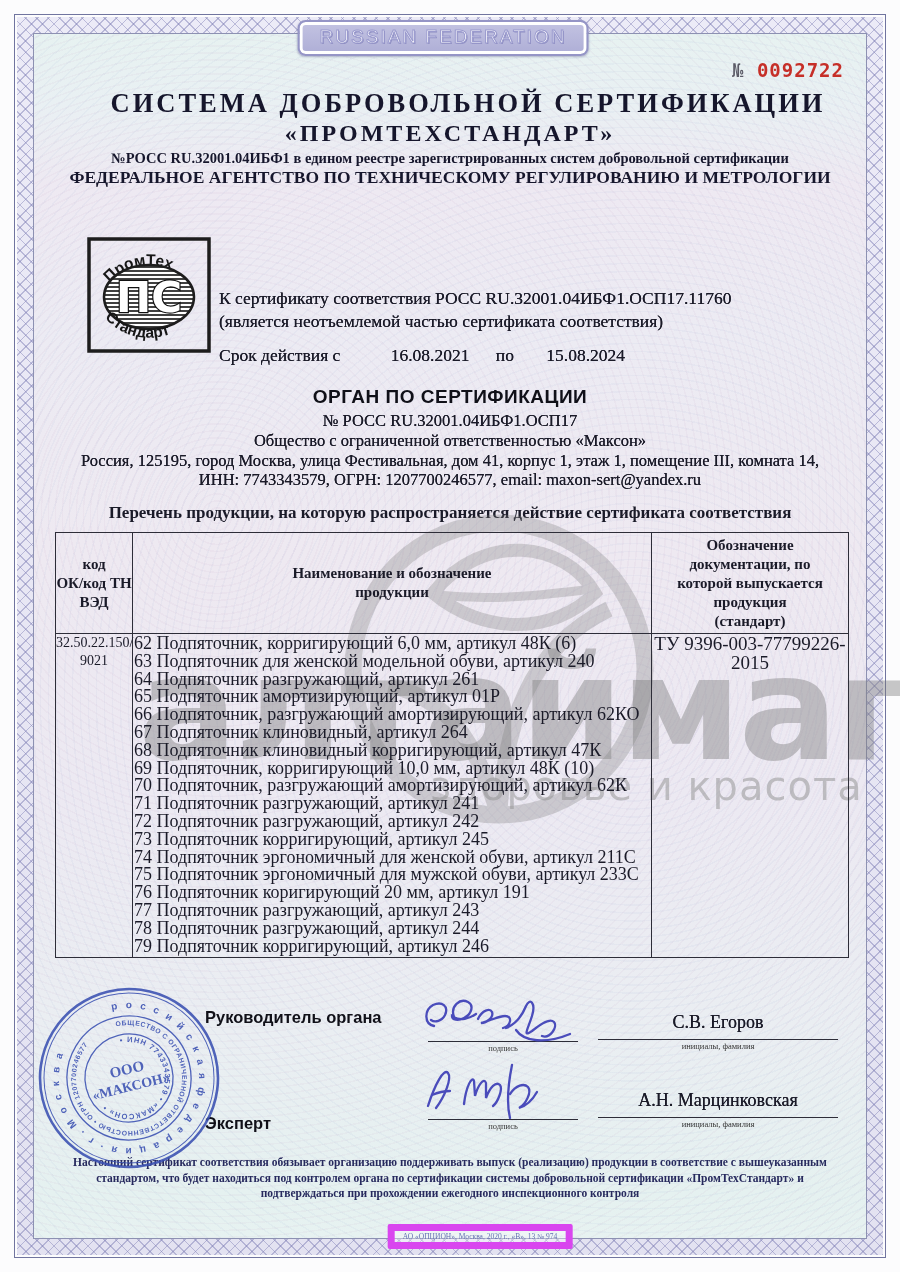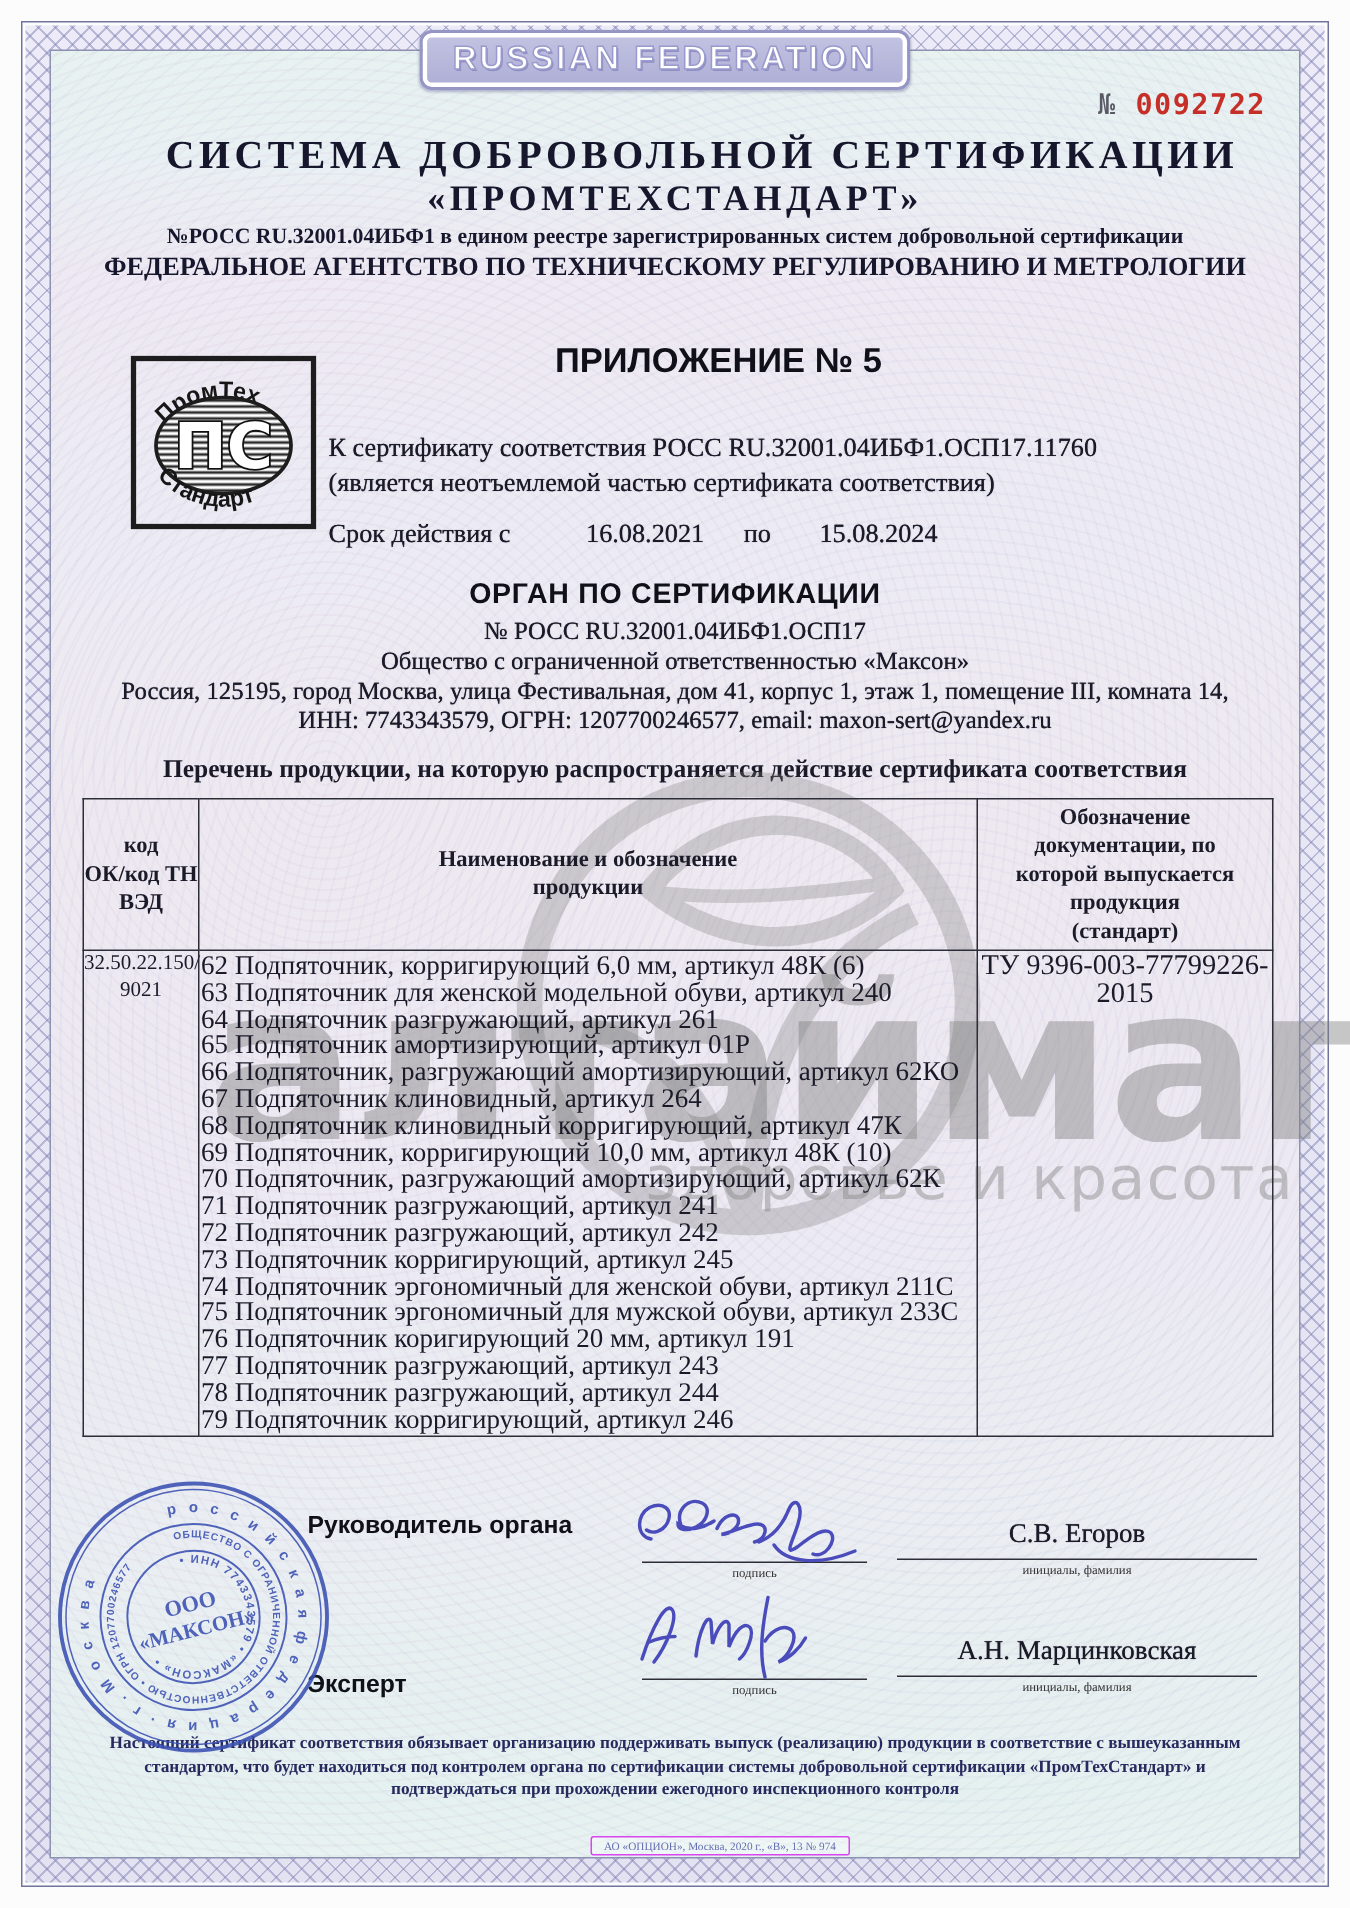--- a/index.html
+++ b/index.html
@@ -28,21 +28,21 @@
   .semi{text-shadow:0 0 .5px currentColor;}
   .sans{font-family:"Liberation Sans",sans-serif;}
   
   .banner{
     top:20px;left:50%;transform:translateX(-50%);margin-left:-7px;
     background:linear-gradient(#c3c3e2,#aeaed6);border:2px solid #9595c6;border-radius:8px;
     box-shadow:inset 0 0 0 3px #fff, 0 1px 2px rgba(90,90,140,.4);
     padding:4px 20px 6px;
   }
   .banner span{
-    font-family:"Liberation Sans",sans-serif;font-weight:bold;font-size:22px;letter-spacing:2px;
+    font-family:"Liberation Sans",sans-serif;font-weight:normal;font-size:19px;letter-spacing:2px;
     color:#fff;-webkit-text-stroke:1px #9a9ace;
     text-shadow:1px 1px 0 #8f8fc2;
   }
   .serial{top:59px;right:56px;font-family:"DejaVu Sans Mono",monospace;font-size:19px;letter-spacing:1px;}
   .serial .num-sign{color:#5a5a66;}
   .serial .num{color:#c62f28;font-weight:bold;}
   .title1{top:88px;font-size:26.5px;font-weight:bold;letter-spacing:3px;color:#16162c;padding-left:36px;}
   .title2{top:120px;font-size:24px;font-weight:bold;letter-spacing:3px;color:#16162c;}
   .reg-line{top:150px;font-size:14.5px;font-weight:bold;color:#16162c;}
   .agency-line{top:167px;font-size:17.5px;font-weight:bold;color:#16162c;}
@@ -94,21 +94,21 @@
   .sline2{left:428px;top:1119px;width:150px;}
   .slabel2{left:428px;top:1121px;width:150px;}
   .nline2{left:598px;top:1117px;width:240px;}
   .name2{left:598px;top:1090px;width:240px;text-align:center;font-size:18px;}
   .nlabel2{left:598px;top:1119px;width:240px;}
   .stamp{left:36px;top:985px;width:186px;height:186px;opacity:.88;z-index:3;}
   
   .footer{left:72px;right:72px;top:1155px;text-align:center;font-weight:bold;
     font-size:11.5px;line-height:15.5px;color:#272a5e;}
   .print-info{left:50%;top:1224px;transform:translateX(-50%);margin-left:30px;
-    font-size:7.5px;color:#6570b2;border:1px solid #d946ef;border-radius:2px;
+    font-size:7.5px;color:#6570b2;border:7px solid #d946ef;border-radius:2px;
     padding:1px 8px;background:rgba(255,255,255,.35);white-space:nowrap;}
 </style>
 </head>
 <body>
 
 <div class="page">
   <div class="frame-line"></div>
   <div class="zigzag"></div>
   <div class="paper"></div>
 
@@ -117,21 +117,20 @@
   </div>
   <div class="abs serial">
     <span class="num-sign">№</span>
     <span class="num">0092722</span>
   </div>
   <div class="abs center title1">СИСТЕМА ДОБРОВОЛЬНОЙ СЕРТИФИКАЦИИ</div>
   <div class="abs center title2">«ПРОМТЕХСТАНДАРТ»</div>
   <div class="abs center reg-line">№РОСС RU.32001.04ИБФ1 в едином реестре зарегистрированных систем добровольной сертификации</div>
   <div class="abs center agency-line">ФЕДЕРАЛЬНОЕ АГЕНТСТВО ПО ТЕХНИЧЕСКОМУ РЕГУЛИРОВАНИЮ И МЕТРОЛОГИИ</div>
 
-  <div class="abs appendix sans">ПРИЛОЖЕНИЕ № 5</div>
 
   <svg class="abs logo" viewBox="0 0 126 124">
     <defs>
       <pattern id="hz" width="4" height="4" patternUnits="userSpaceOnUse">
         <rect width="4" height="4" fill="#ffffff"></rect>
         <rect y="1.1" width="4" height="1.8" fill="#2c2c2c"></rect>
       </pattern>
       <path id="arcTop" d="M 18 58 A 50 46 0 0 1 108 58" fill="none"></path>
       <path id="arcBot" d="M 14 78 A 56 52 0 0 0 112 78" fill="none"></path>
     </defs>

